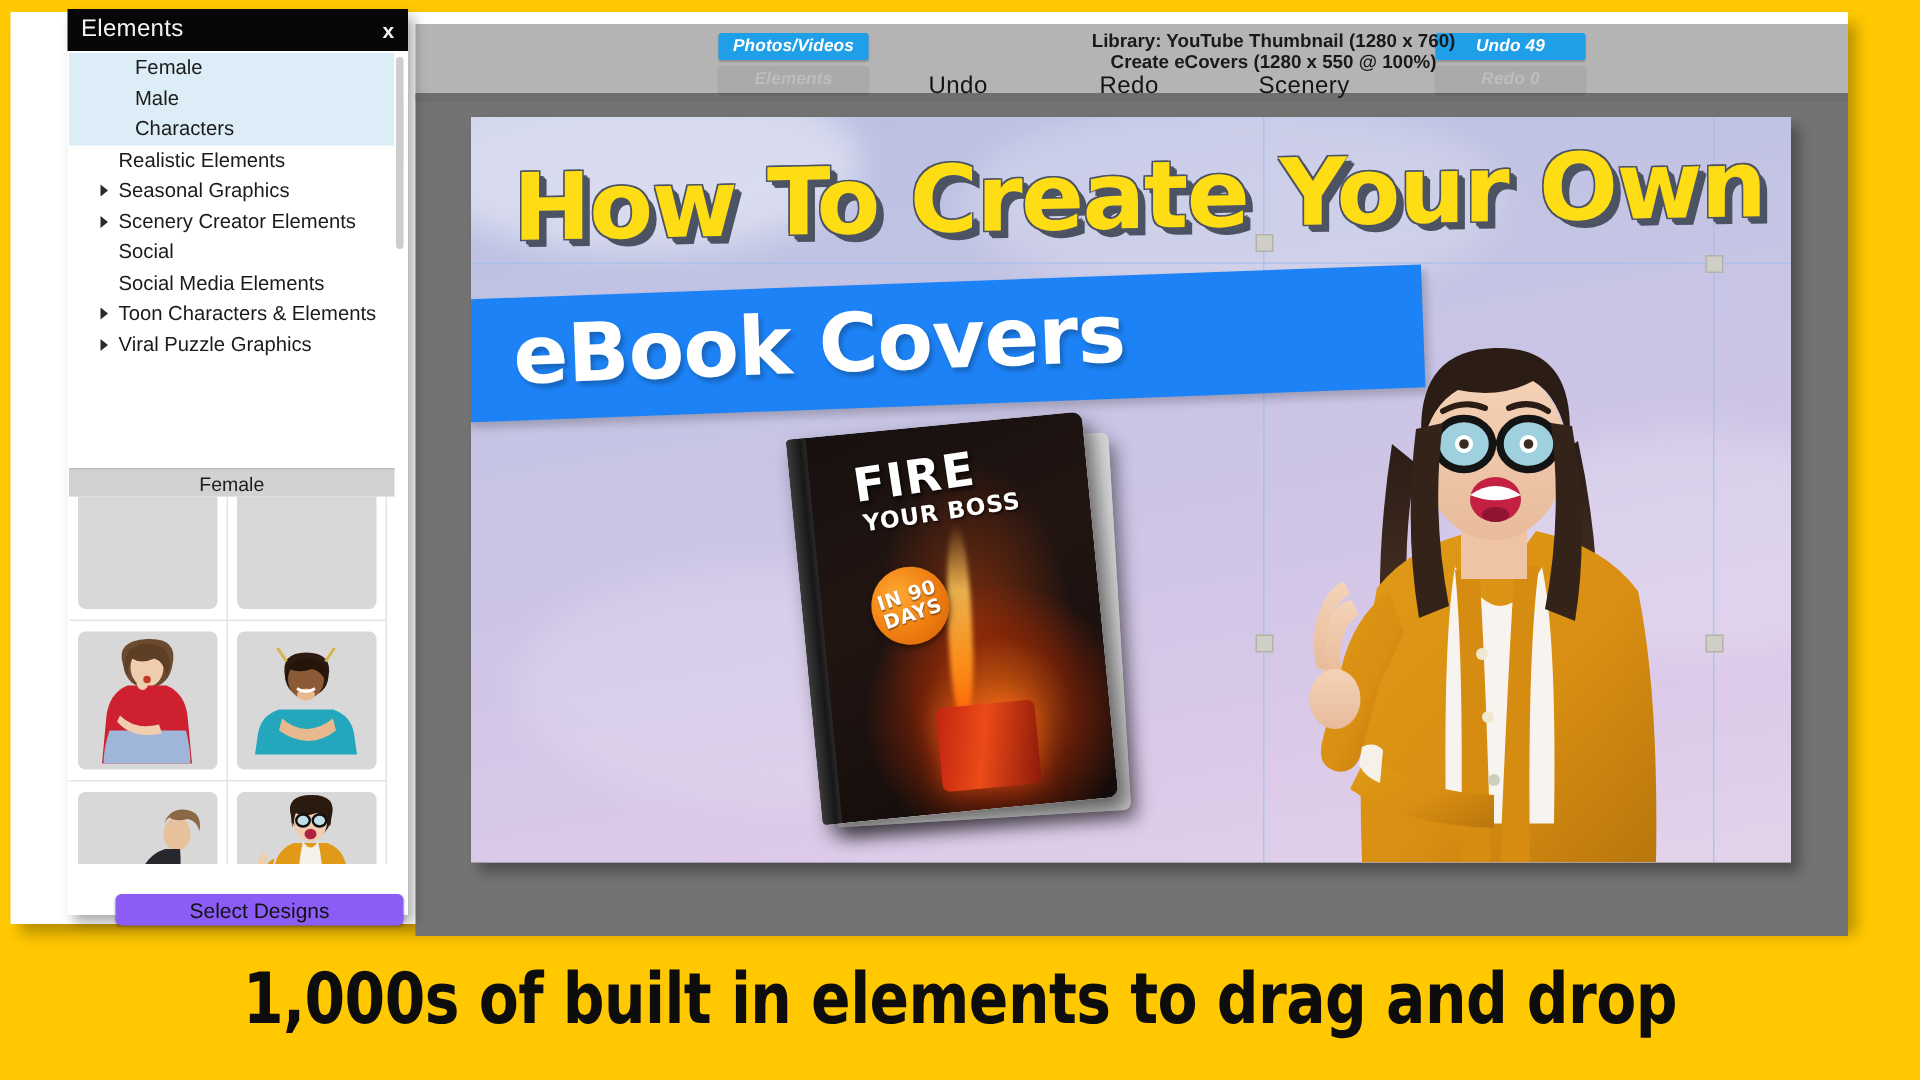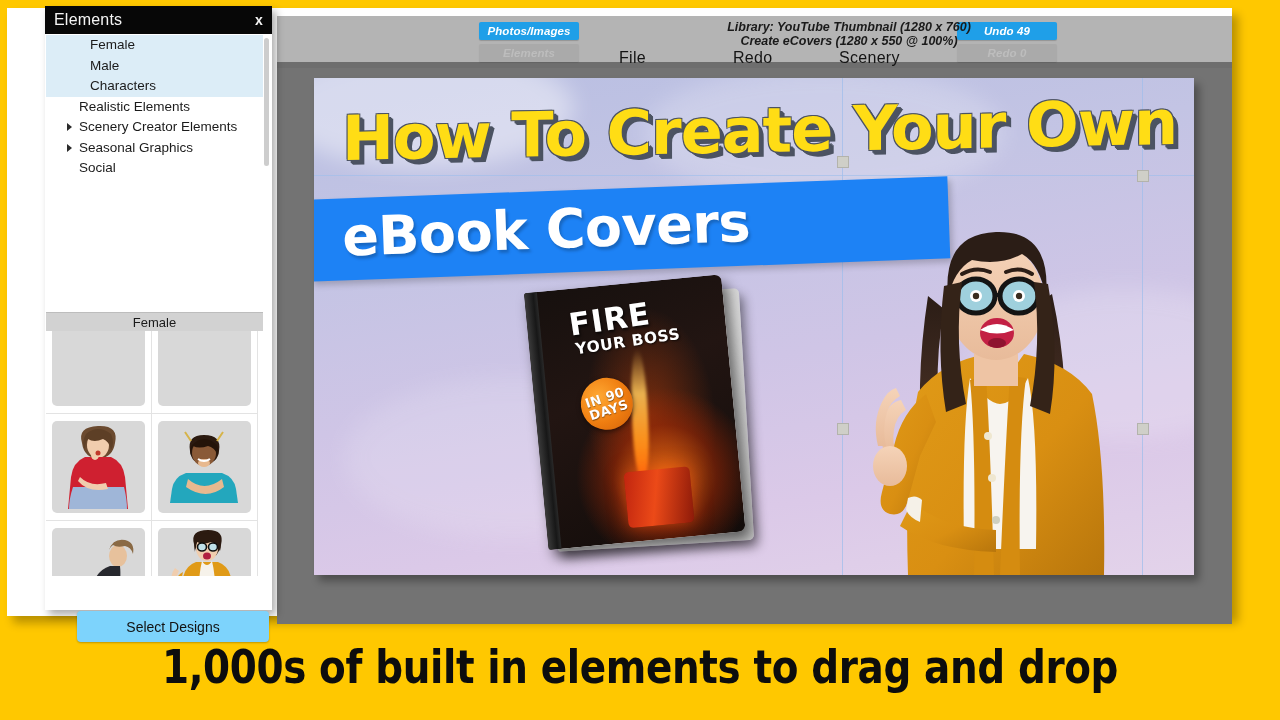--- a/index.html
+++ b/index.html
@@ -40,21 +40,21 @@
     border-radius:2px;letter-spacing:.1px;
     box-shadow:0 1px 1px rgba(0,0,0,.10);
   }
   #photos-videos-btn{left:472px;top:14px;}
   #elements-btn{left:472px;top:36px;}
   #undo-btn{left:950px;top:14px;}
   #redo-btn{left:950px;top:36px;}
 
   .lib-line{
     position:absolute;width:420px;text-align:center;left:632px;
-    font-style:italic;font-size:12.5px;color:#1a1a1a;font-weight:bold;
+    font-size:12.5px;color:#1a1a1a;font-weight:bold;
     white-space:nowrap;
   }
   #lib-line1{top:12px;}
   #lib-line2{top:26px;}
 
   .menu-item{
     position:absolute;top:41px;font-size:16px;color:#141414;
     font-weight:normal;letter-spacing:.3px;
   }
   #menu-file{left:612px;}
@@ -211,22 +211,22 @@
     border-right:1px solid #e3e3e3;border-bottom:1px solid #e3e3e3;
     display:flex;align-items:center;justify-content:center;
   }
   .thumb-box{
     width:93px;height:92px;background:#d8d8d8;border-radius:5px;
     display:flex;align-items:flex-end;justify-content:center;overflow:hidden;position:relative;
   }
   .thumbs-scroll{position:absolute;right:3px;top:60px;width:5px;height:44px;background:#cdcdcd;border-radius:3px;}
 
   .select-designs{
-    position:absolute;left:32px;top:605px;width:192px;height:31px;
-    background:#7dd3fc;border-radius:4px;
+    position:absolute;left:32px;top:590px;width:192px;height:21px;
+    background:#8b5cf6;border-radius:4px;
     display:flex;align-items:center;justify-content:center;
     font-size:14px;color:#121212;box-shadow:0 1px 2px rgba(0,0,0,.25);
   }
 
   
   .caption{
     position:absolute;left:0;top:630px;width:1280px;height:72px;
     display:flex;align-items:center;justify-content:center;
     font-family:"DejaVu Sans Condensed","DejaVu Sans", sans-serif;
     font-size:47px;font-weight:bold;color:#0d0d0d;
@@ -236,30 +236,30 @@
 </head>
 <body>
 
 <div id="root">
 
   <div class="app-window">
 
     <div class="toolbar"></div>
     <div class="toolbar-underline"></div>
 
-    <div class="btn-blue" id="photos-videos-btn">Photos/Images</div>
+    <div class="btn-blue" id="photos-videos-btn">Photos/Videos</div>
     <div class="btn-grey" id="elements-btn">Elements</div>
 
     <div class="btn-blue" id="undo-btn">Undo 49</div>
     <div class="btn-grey" id="redo-btn">Redo 0</div>
 
     <div class="lib-line" id="lib-line1">Library: YouTube Thumbnail (1280 x 760)</div>
     <div class="lib-line" id="lib-line2">Create eCovers (1280 x 550 @ 100%)</div>
 
-    <div class="menu-item" id="menu-file">File</div>
+    <div class="menu-item" id="menu-file">Undo</div>
     <div class="menu-item" id="menu-edit">Redo</div>
     <div class="menu-item" id="menu-insert">Scenery</div>
 
     <div class="workspace">
       <div class="canvas">
 
         <div class="cloud" style="left:-40px;top:-30px;width:300px;height:120px;"></div>
         <div class="cloud" style="left:330px;top:-10px;width:360px;height:130px;opacity:.5;"></div>
         <div class="cloud" style="left:660px;top:210px;width:300px;height:150px;opacity:.45;"></div>
         <div class="cloud" style="left:30px;top:300px;width:340px;height:160px;opacity:.35;"></div>
@@ -365,23 +365,26 @@
     <div class="panel-title">
       <span>Elements</span>
       <span class="panel-close">x</span>
     </div>
 
     <div class="tree" id="tree-list">
         <div class="tree-row child sel"><span>Female</span></div>
         <div class="tree-row child sel"><span>Male</span></div>
         <div class="tree-row child sel"><span>Characters</span></div>
         <div class="tree-row"><span>Realistic Elements</span></div>
+        <div class="tree-row"><span class="caret"></span><span>Seasonal Graphics</span></div>
         <div class="tree-row"><span class="caret"></span><span>Scenery Creator Elements</span></div>
-        <div class="tree-row"><span class="caret"></span><span>Seasonal Graphics</span></div>
         <div class="tree-row"><span>Social</span></div>
+        <div class="tree-row"><span>Social Media Elements</span></div>
+        <div class="tree-row"><span class="caret"></span><span>Toon Characters &amp; Elements</span></div>
+        <div class="tree-row"><span class="caret"></span><span>Viral Puzzle Graphics</span></div>
       </div>
     <div class="tree-scroll"></div>
 
     <div class="cat-header">Female</div>
 
     <div class="thumbs">
       <div class="thumb-grid">
 
         <div class="thumb-cell">
             <div class="thumb-box"></div>

